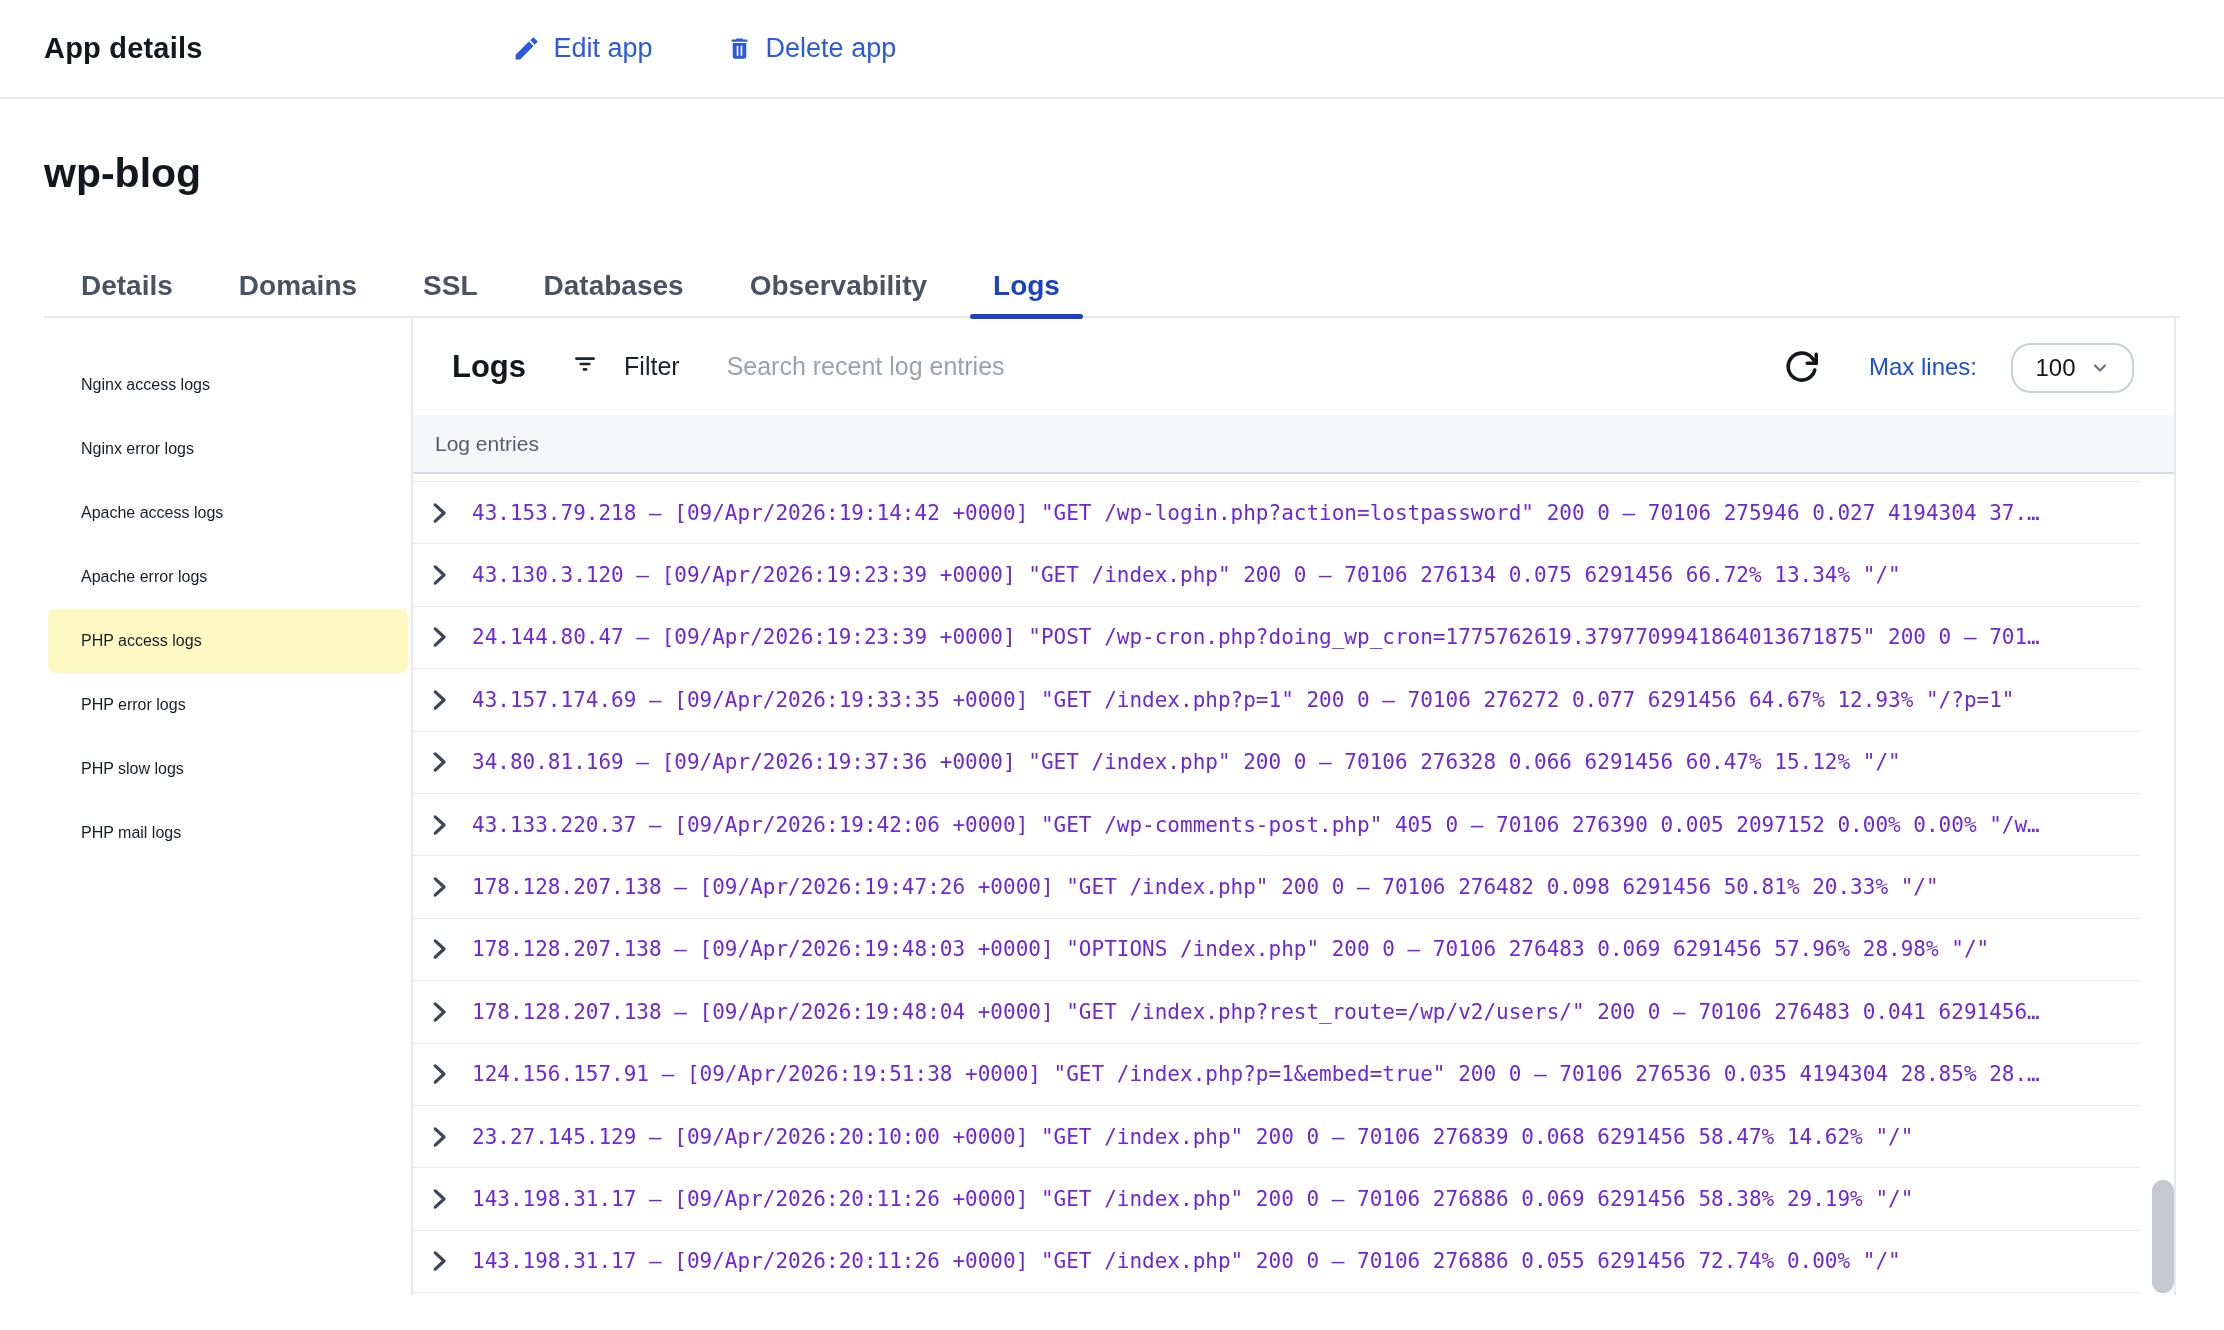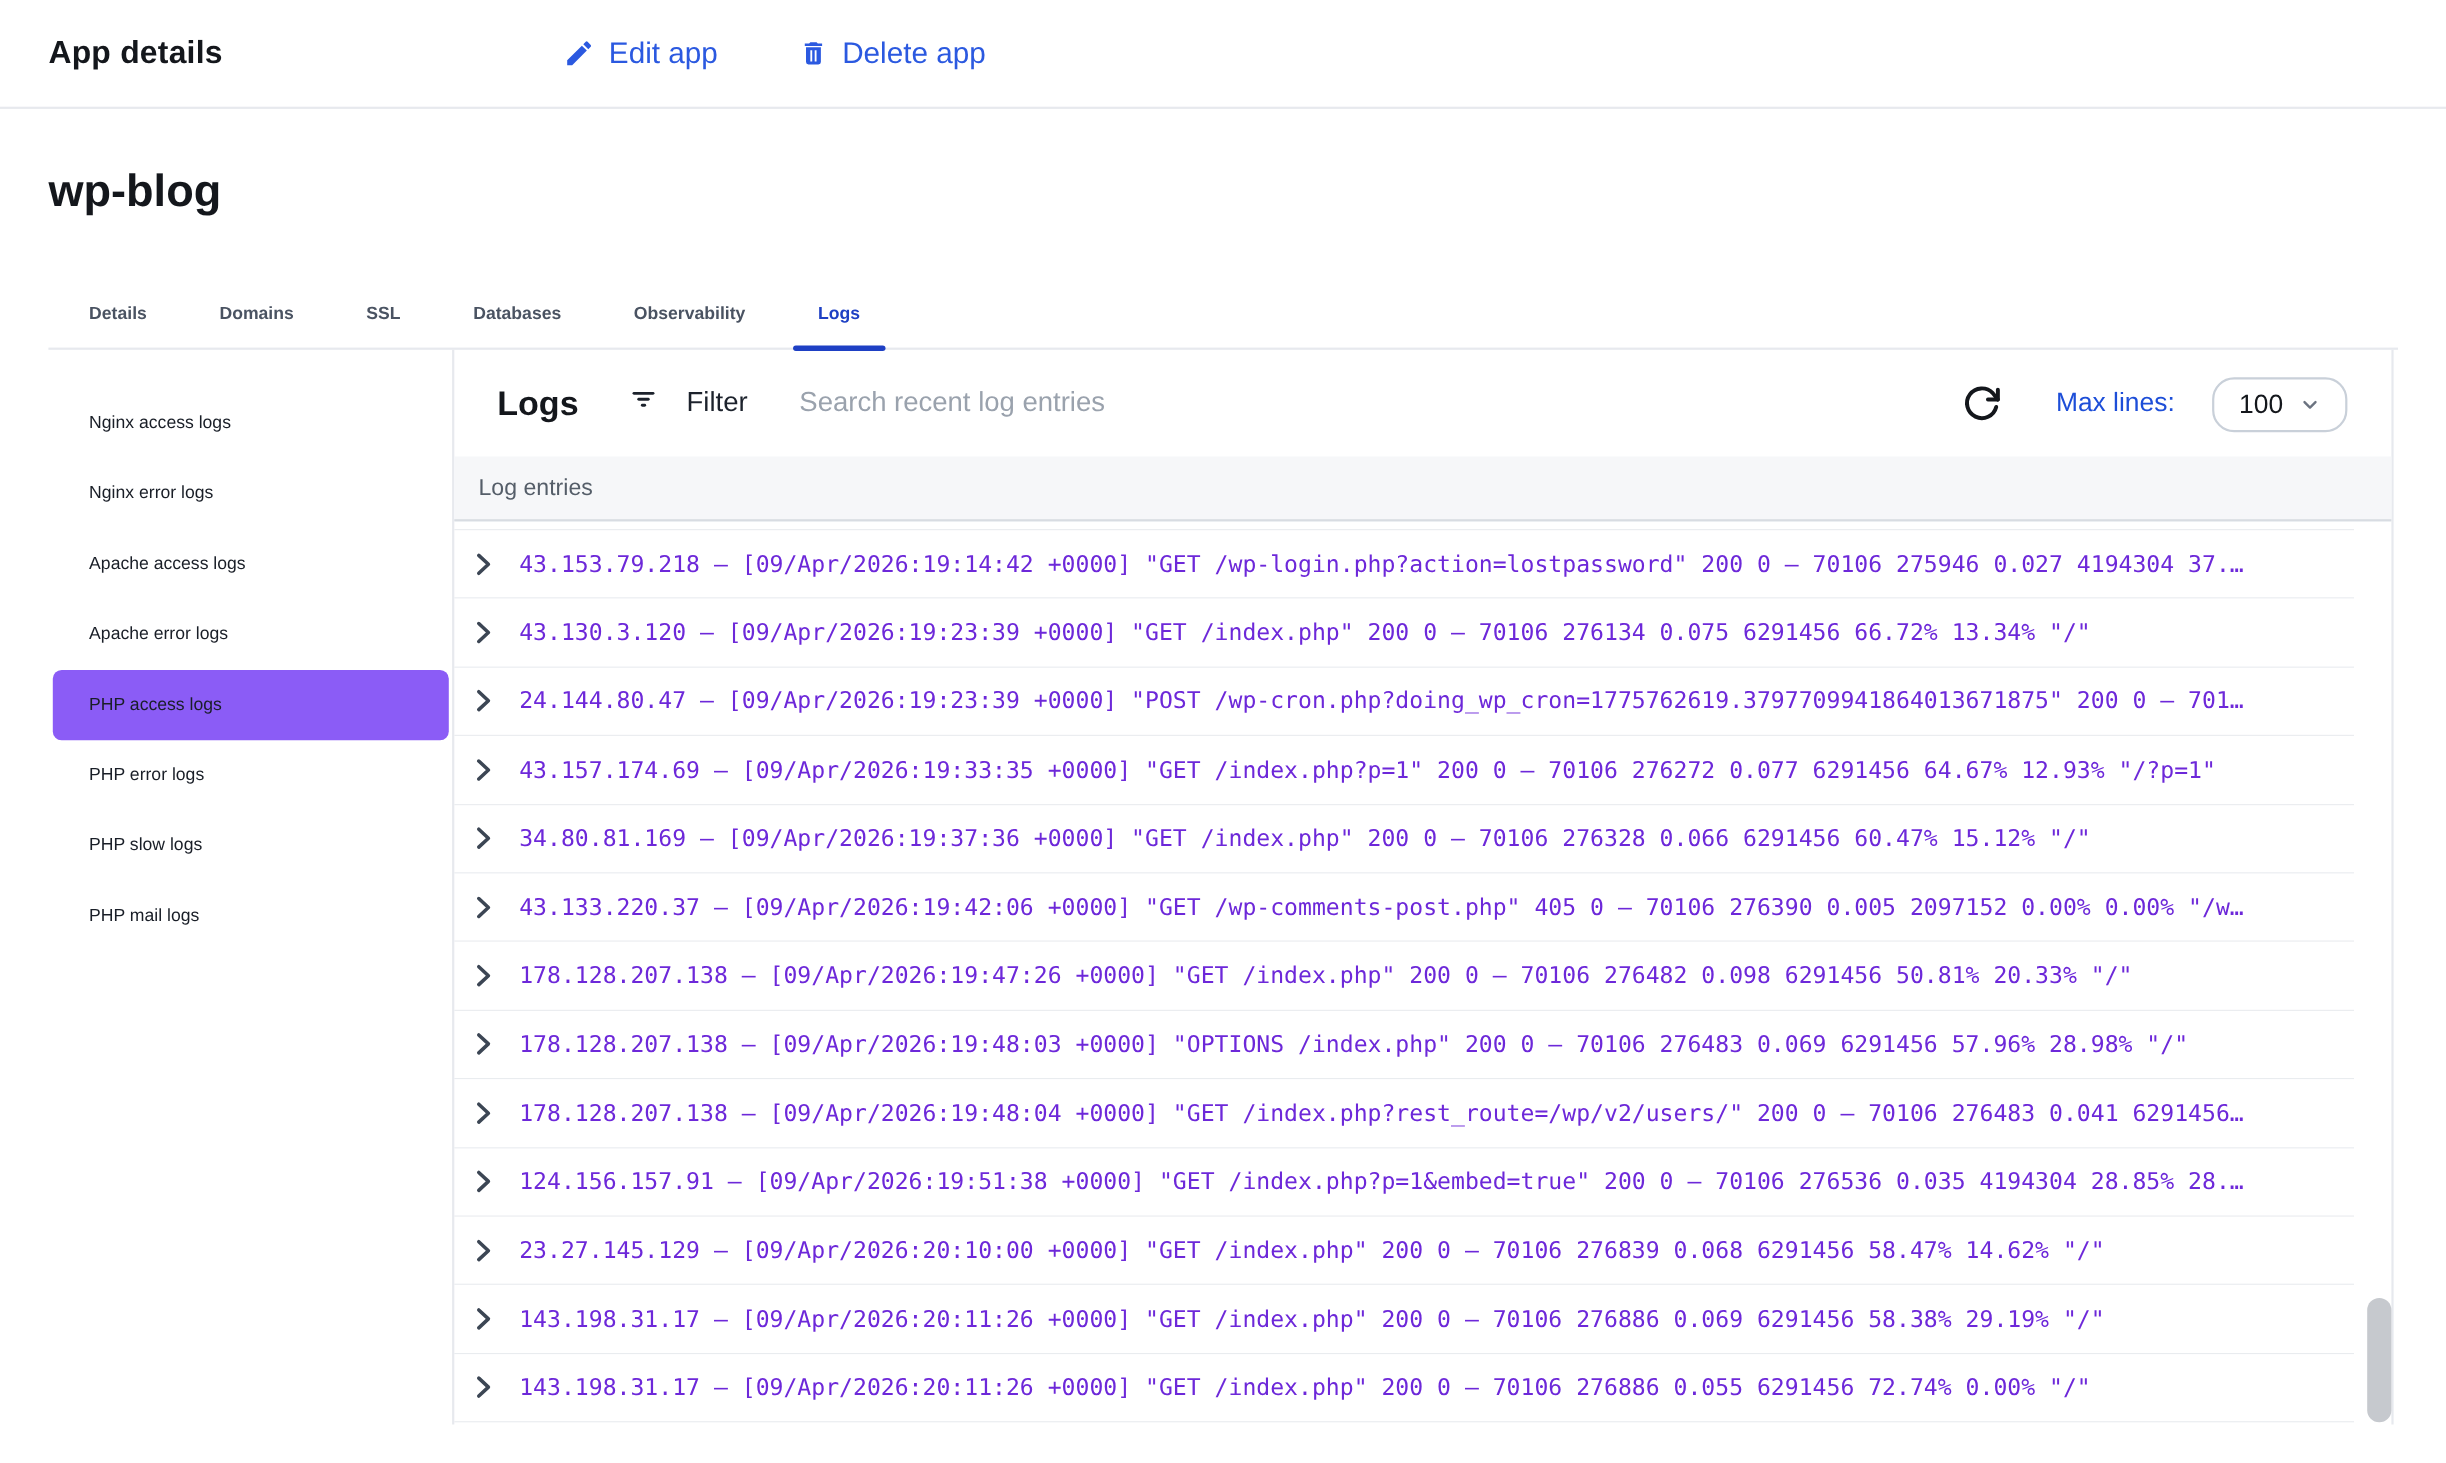--- a/index.html
+++ b/index.html
@@ -14,31 +14,31 @@
   .top-link.edit { margin-left:309px; }
   .top-link.del  { margin-left:73px; }
   .top-link svg  { display:block; }
 
   
   .app-name { position:absolute; left:44px; top:150px; font-size:41px; font-weight:700; color:#14171c; }
 
   
   .tabs { position:absolute; left:44px; top:255px; width:2136px; height:63px;
           border-bottom:2px solid #e7e9ee; display:flex; gap:66px; padding-left:37px; }
-  .tab { position:relative; font-size:16px; font-weight:600; color:#4a5362;
+  .tab { position:relative; font-size:28px; font-weight:600; color:#4a5362;
          display:flex; align-items:center; height:100%; cursor:pointer; white-space:nowrap; }
   .tab.active { color:#1e40c4; }
   .tab.active::after { content:""; position:absolute; left:-23px; right:-23px; bottom:-3px;
                        height:5px; background:#1e40c4; border-radius:3px; }
 
   
   .sidebar { position:absolute; left:48px; top:353px; width:360px; }
   .side-item { height:64px; display:flex; align-items:center; padding-left:33px;
                font-size:16px; color:#191e27; border-radius:8px; cursor:pointer; white-space:nowrap; }
-  .side-item.selected { background:#8b5cf6; }
+  .side-item.selected { background:#fef9c3; }
 
   
   .panel { position:absolute; left:411px; top:318px; width:1765px; height:977px;
            border-left:2px solid #e7e9ee; border-right:2px solid #e7e9ee; }
   .panel-head { position:relative; height:97px; display:flex; align-items:center; }
   .panel-title { margin-left:39px; font-size:31px; font-weight:700; color:#14171c; }
   .filter-btn { margin-left:46px; display:flex; align-items:center; gap:26px;
                 font-size:25px; font-weight:500; color:#1c222c; cursor:pointer; }
   .search-input { margin-left:47px; border:none; outline:none; width:640px;
                   font-size:25px; color:#1c222c; background:transparent; }

